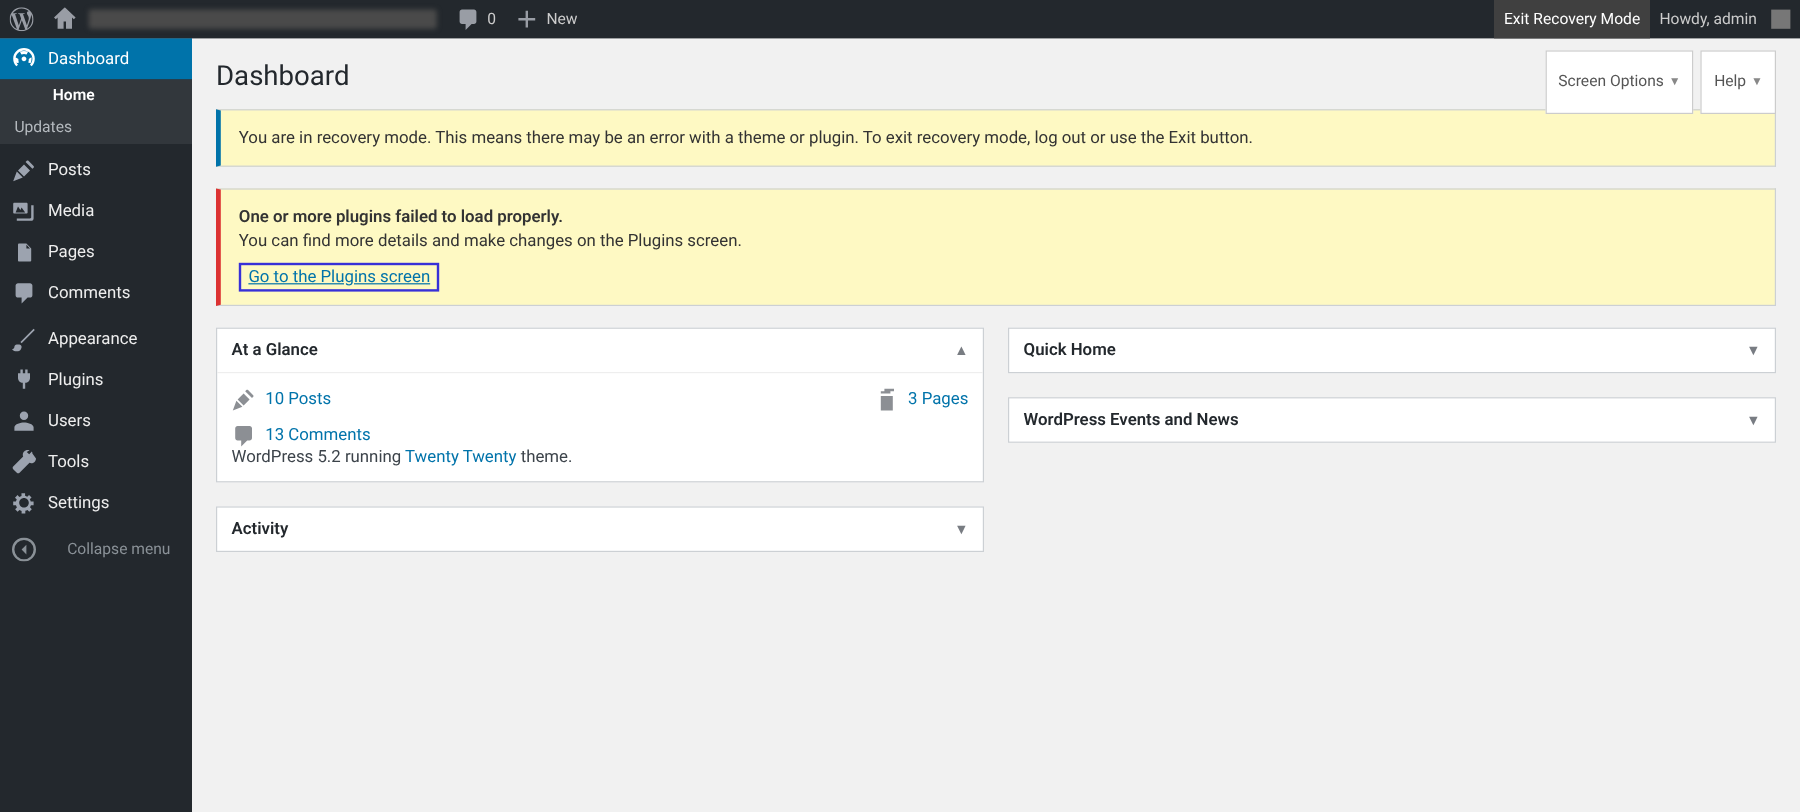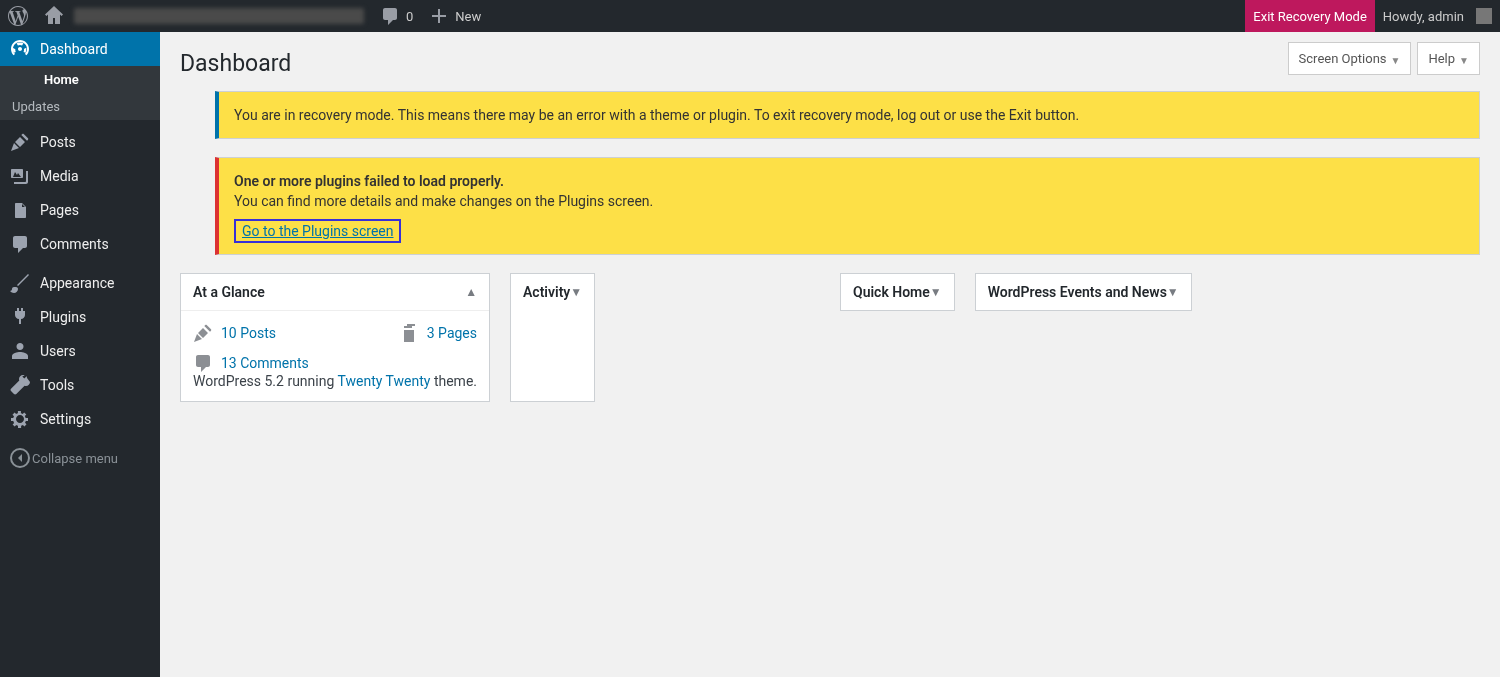--- a/index.html
+++ b/index.html
@@ -3,59 +3,59 @@
 <meta charset="utf-8">
 <style>
 * { margin: 0; padding: 0; box-sizing: border-box; font-family: -apple-system, BlinkMacSystemFont, "Segoe UI", Roboto, sans-serif; }
 body { background: #f1f1f1; overflow-x: hidden; }
 
 
 .adminbar { background: #23282d; color: #b4b9be; height: 32px; display: flex; align-items: center; font-size: 13px; position: relative; }
 .adminbar-left { display: flex; align-items: center; height: 100%; }
 .adminbar-right { display: flex; align-items: center; margin-left: auto; height: 100%; }
 .adminbar-item { display: flex; align-items: center; height: 100%; padding: 0 8px; cursor: pointer; gap: 6px; color: #ccc; }
-.adminbar-item.exit-recovery { background: #be185d; color: #fff; }
+.adminbar-item.exit-recovery { background: #404040; color: #fff; }
 .adminbar svg { width: 20px; height: 20px; fill: #999da5; }
 .site-name-blur { width: 290px; height: 16px; background: #4a4a4a; border-radius: 2px; filter: blur(2px); margin-left: 4px; }
 .avatar { width: 16px; height: 16px; background: #777; display: inline-block; margin-left: 6px; }
 
 
 .sidebar { width: 160px; background: #23282d; position: absolute; top: 32px; bottom: 0; left: 0; color: #eee; font-size: 14px; }
 .sidebar-item { display: flex; align-items: center; height: 34px; padding: 0 8px 0 10px; gap: 10px; cursor: pointer; }
 .sidebar-item.current { background: #0073aa; color: #fff; position: relative; }
 .sidebar-item.current::after { content: ''; position: absolute; right: -8px; top: 50%; margin-top: -8px; border: 8px solid transparent; border-right-color: #f1f1f1; }
 .sidebar-item svg { width: 20px; height: 20px; fill: #9ca3af; flex-shrink: 0; }
 .sidebar-item.current svg { fill: #fff; }
 .sidebar-sub { background: #32373c; }
 .sidebar-sub-item { padding: 6px 12px; font-size: 13px; cursor: pointer; }
 .sidebar-sub-item.active { color: #fff; font-weight: 600; margin-left: 32px; }
 .sidebar-sub-item.inactive { color: #b4b9be; }
 .sidebar-sep { height: 5px; }
-.collapse-item { display: flex; align-items: center; height: 34px; padding: 0 10px; gap: 2px; color: #8a9197; cursor: pointer; font-size: 13px; }
+.collapse-item { display: flex; align-items: center; height: 34px; padding: 0 10px; gap: 26px; color: #8a9197; cursor: pointer; font-size: 13px; }
 .collapse-item svg { width: 20px; height: 20px; fill: #8a9197; }
 
 
 .content { margin-left: 160px; padding: 0 20px 20px 20px; position: relative; }
 .top-controls { position: absolute; right: 20px; top: 10px; display: flex; gap: 6px; }
-.panel-btn { background: #fff; border: 1px solid #ccc; padding: 8px 10px; font-size: 13px; cursor: pointer; display: flex; align-items: flex-end; gap: 4px; color: #555; }
+.panel-btn { background: #fff; border: 1px solid #ccc; padding: 18px 10px; font-size: 13px; cursor: pointer; display: flex; align-items: center; gap: 4px; color: #555; }
 .tri-down { font-size: 10px; color: #888; }
 
 h1.title { font-size: 23px; font-weight: 400; color: #23282d; padding: 18px 0 14px 0; }
 
-.notice { background: #fde047; border: 1px solid #ccd0d4; border-left: 4px solid #72aee6; padding: 11px 15px; margin-bottom: 18px; font-size: 14px; color: #333; margin-left: 35px; }
+.notice { background: #fef9c3; border: 1px solid #ccd0d4; border-left: 4px solid #72aee6; padding: 11px 15px; margin-bottom: 18px; font-size: 14px; color: #333; }
 .notice.info { border-left-color: #0073aa; }
 .notice.error { border-left-color: #dc3232; }
 .notice p { margin: 4px 0; }
 .notice strong { font-weight: 600; }
 .notice a { color: #0073aa; text-decoration: underline; }
 .link-highlight { display: inline-block; border: 2px solid #3730d8; padding: 2px 6px; margin-top: 6px; }
 .link-highlight a { color: #0073aa; }
 
 .widgets-row { display: flex; gap: 20px; align-items: flex-start; }
-.widgets-col { flex: 1; display: flex; flex-direction: row; gap: 20px; }
+.widgets-col { flex: 1; display: flex; flex-direction: column; gap: 20px; }
 
 .postbox { background: #fff; border: 1px solid #ccd0d4; }
 .postbox-header { display: flex; align-items: center; justify-content: space-between; padding: 10px 12px; border-bottom: 1px solid #eee; cursor: pointer; }
 .postbox.collapsed .postbox-header { border-bottom: none; }
 .postbox-header h2 { font-size: 14px; font-weight: 600; color: #23282d; }
 .postbox-toggle { color: #787c82; font-size: 12px; }
 .postbox-body { padding: 12px; font-size: 14px; color: #3c434a; }
 .glance-grid { display: flex; gap: 60px; margin-bottom: 10px; justify-content: space-between; }
 .glance-item { display: flex; align-items: center; gap: 8px; }
 .glance-item svg { width: 20px; height: 20px; fill: #8c8f94; }

